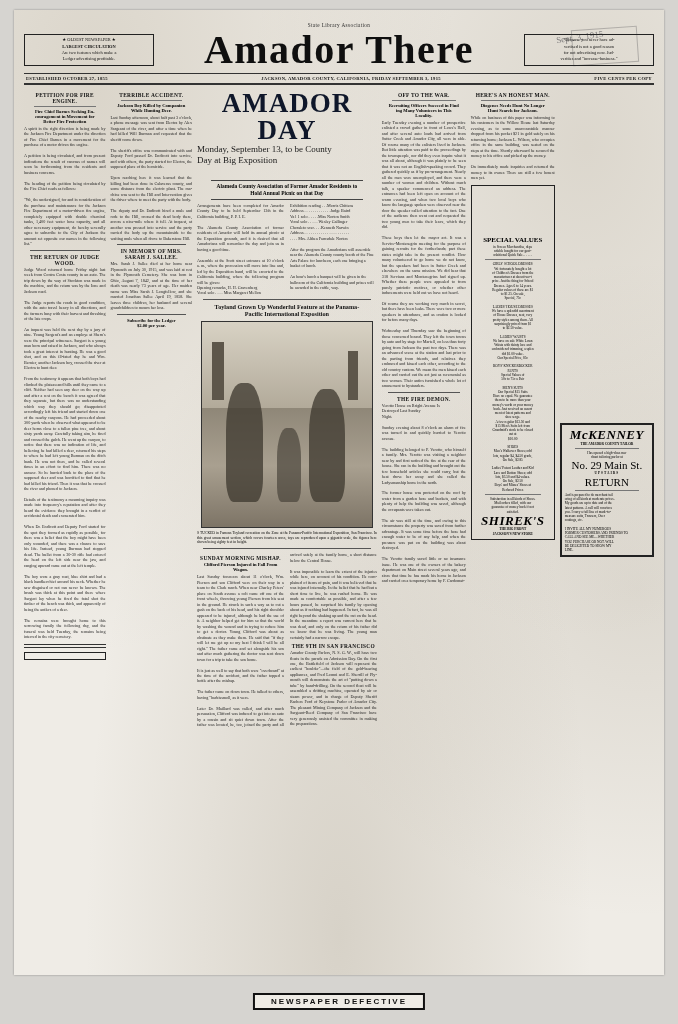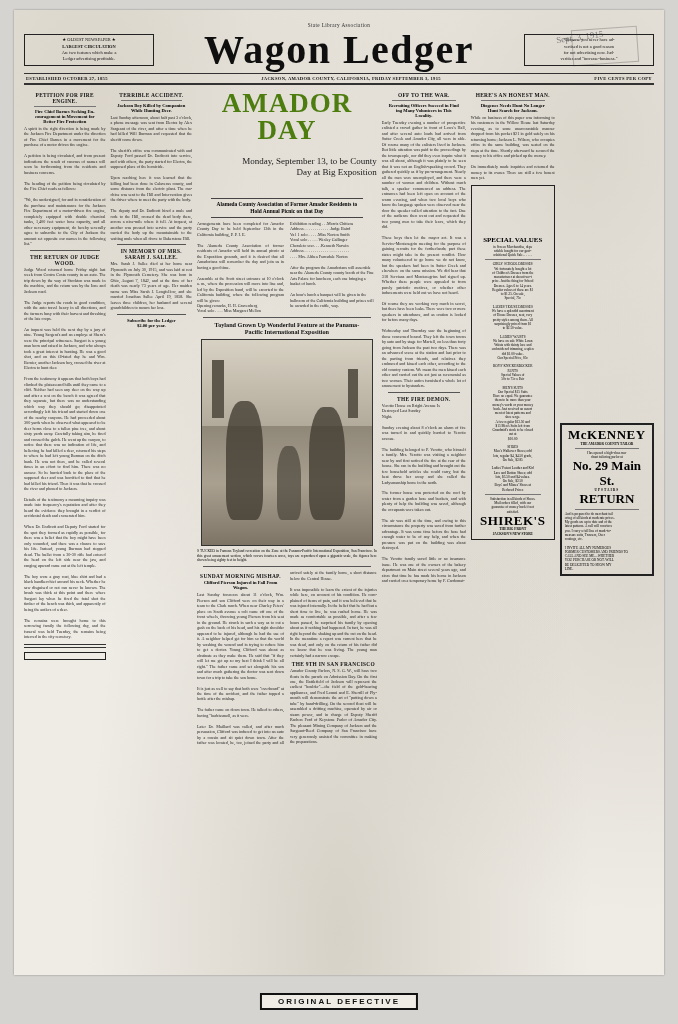--- a/index.html
+++ b/index.html
@@ -77,26 +77,26 @@
   .body{
     font-size:4.15px;line-height:1.32;text-align:justify;color:#1b1b1b;
     hyphens:auto;
   }
   .hr{border-top:1px solid #555;margin:3px 6px;}
   .hr-thin{border-top:1px solid #777;margin:2px 10px;}
 
   
   .amador-day{
     text-align:center;font-weight:bold;
-    font-size:27px;line-height:1;letter-spacing:1px;color:#4d7c0f;
-    margin:1px 0 12px;
+    font-size:27px;line-height:1;letter-spacing:1px;color:#0f172a;
+    margin:1px 0 0;
   }
   .deck1{
-    text-align:right;font-size:9px;line-height:1.18;color:#1a1a1a;
-    font-weight:normal;margin-bottom:21px;
+    text-align:left;font-size:9px;line-height:1.18;color:#1a1a1a;
+    font-weight:normal;margin-bottom:15px;
   }
   .deck2{
     text-align:center;font-size:5.4px;line-height:1.25;font-weight:bold;
     border-top:1px solid #444;border-bottom:1px solid #444;
     padding:2px 0;margin:0 14px 3px;
   }
   .toyland{
     text-align:center;font-weight:bold;font-size:6.2px;line-height:1.2;
     margin:3px 0 2px;color:#111;
   }
@@ -123,22 +123,22 @@
   .dropcap:first-letter{
     float:left;font-size:13px;line-height:10px;font-weight:bold;
     padding:1px 2px 0 0;
   }
 
   
   .ad{
     border:1px solid #222;padding:3px;margin:4px 0;text-align:center;
   }
   .ad .ad-title{font-weight:bold;font-size:7px;line-height:1.1;margin-top:48px;}
-  .ad-big{font-weight:bold;font-size:13px;letter-spacing:.5px;line-height:1.05;}
-  .ad-mid{font-weight:bold;font-size:13px;line-height:1.1;}
+  .ad-big{font-weight:bold;font-size:13px;letter-spacing:.5px;line-height:1.05;font-style:italic;}
+  .ad-mid{font-weight:normal;font-size:11px;line-height:1.1;}
   .center{text-align:center;}
   .b{font-weight:bold;}
   .sm{font-size:3.7px;line-height:1.3;}
   .xsm{font-size:3.4px;line-height:1.25;}
   .spaced{letter-spacing:1px;}
 
   .announce-title{
     font-weight:bold;font-size:10px;text-align:center;letter-spacing:.5px;
     border-top:1px solid #333;border-bottom:1px solid #333;
     padding:1px 0;margin:4px 0 2px;
@@ -180,21 +180,21 @@
 
       <div class="masthead-row">
         <div class="ear">
           <span class="ear-line">★ OLDEST NEWSPAPER ★</span>
           <span class="ear-line b">LARGEST CIRCULATION</span>
           <span class="ear-line">Are two features which make a</span>
           <span class="ear-line">Ledger advertising profitable.</span>
         </div>
 
         <div class="title-block">
-          <div class="paper-title">Wagon Ledger</div>
+          <div class="paper-title">Amador There</div>
         </div>
 
         <div class="ear">
           <span class="ear-line">"Because you never have ad-</span>
           <span class="ear-line">vertised is not a good reason</span>
           <span class="ear-line">for not advertising now. Jud-</span>
           <span class="ear-line">verities and "increase-business."</span>
         </div>
       </div>
 
@@ -491,14 +491,14 @@
 YOU PURCHASE OR NOT. WILL
 BE DELIGHTED TO SHOW MY
 LINE.</div>
           </div>
         </div>
 
       </div>
     </div>
   </div>
 
-  <div class="origdef">ORIGINAL DEFECTIVE</div>
+  <div class="origdef">NEWSPAPER DEFECTIVE</div>
 </div>
 
 </body></html>

